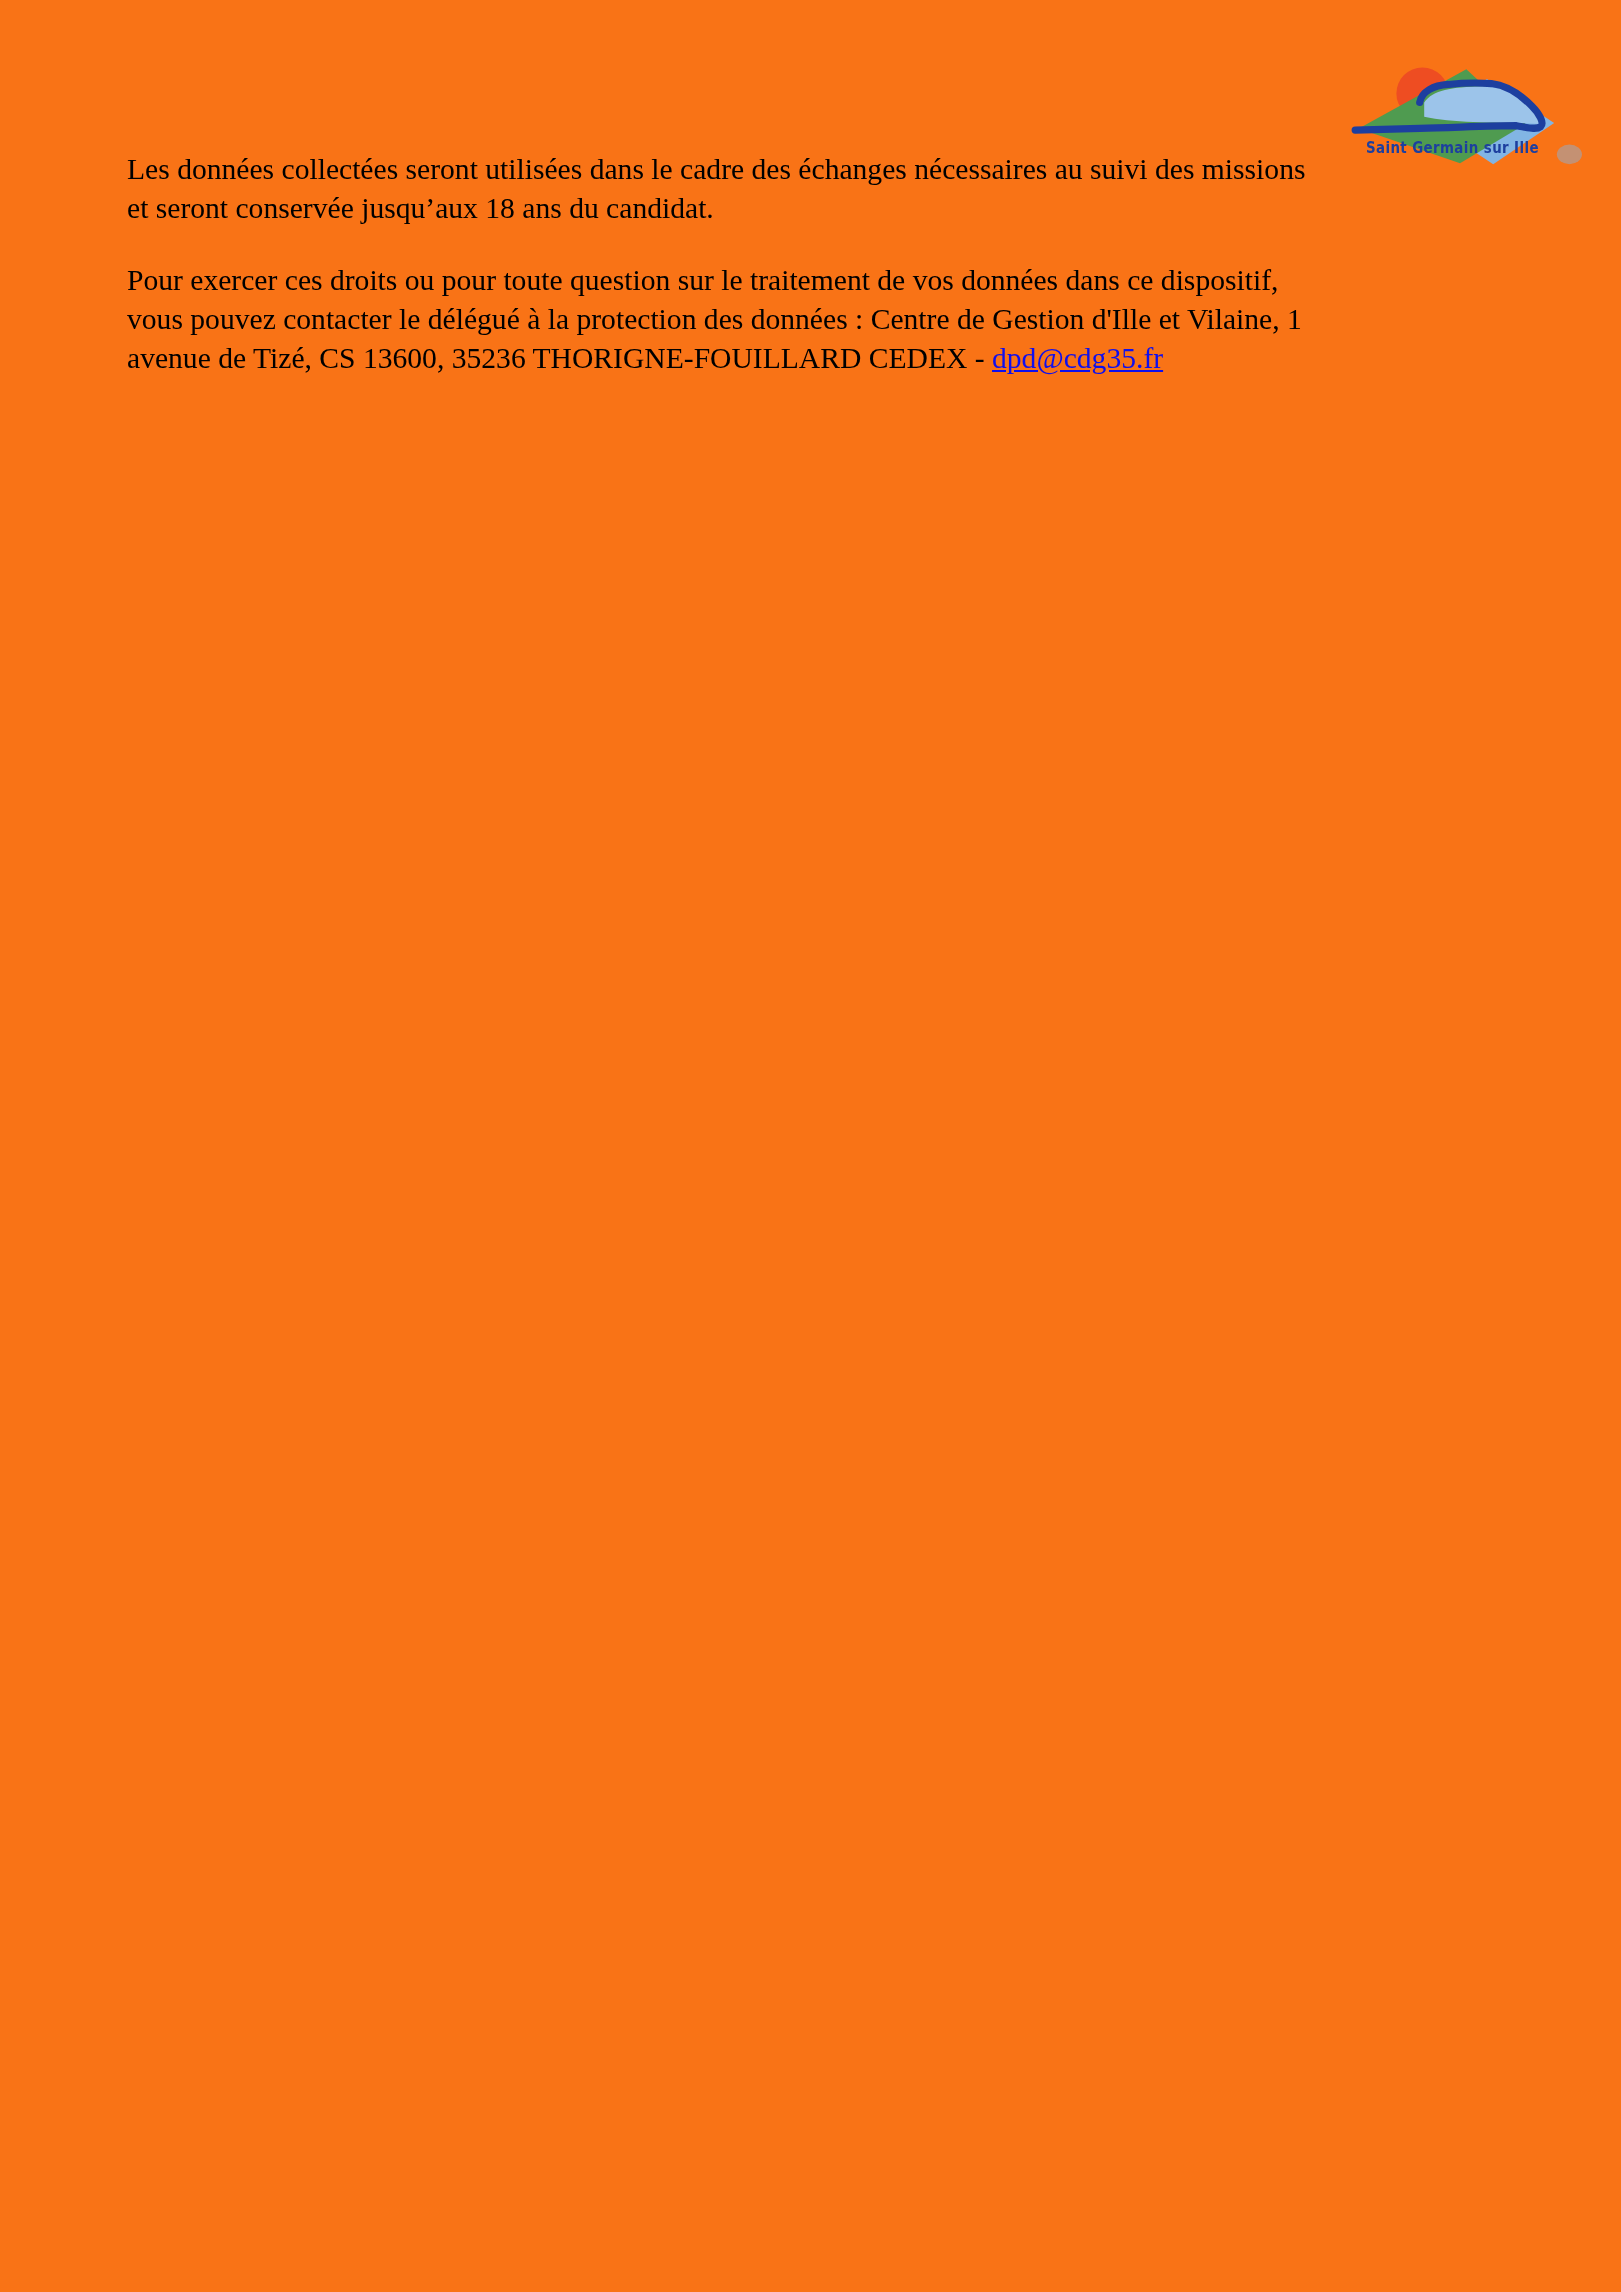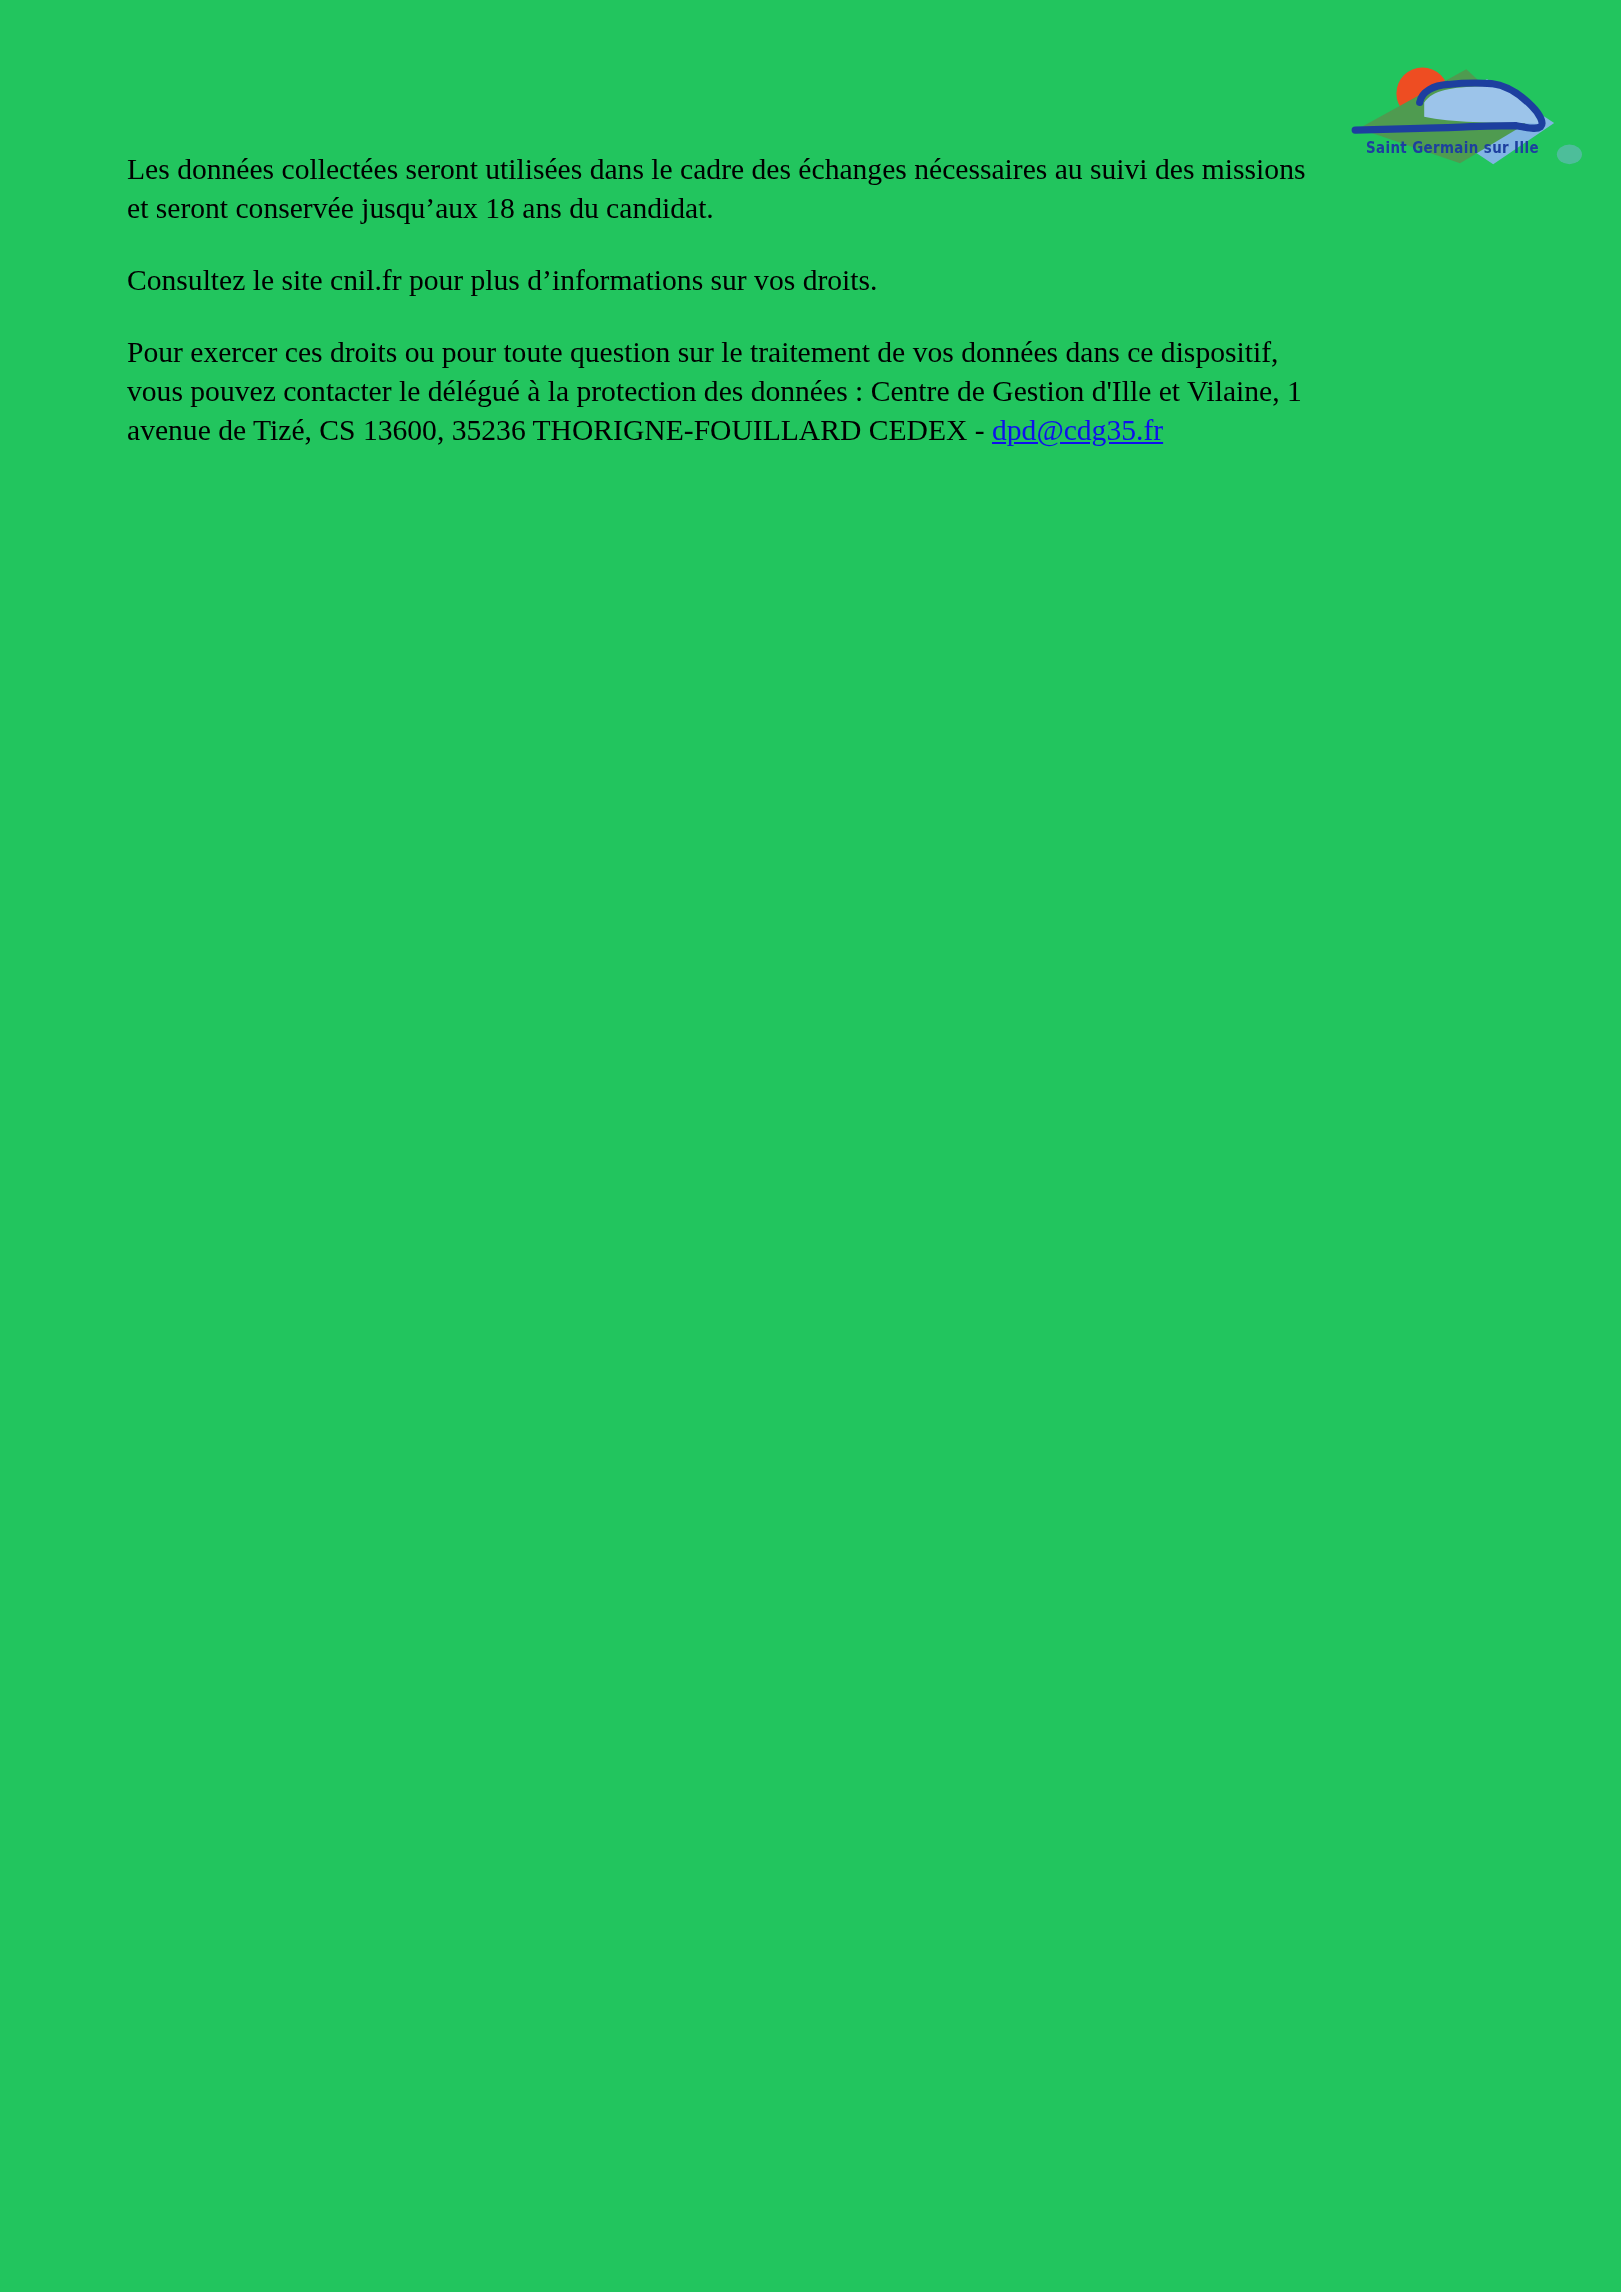--- a/index.html
+++ b/index.html
@@ -10,21 +10,21 @@
   body {
     width: 1621px;
     height: 2293px;
     position: relative;
     font-family: "Liberation Serif", "DejaVu Serif", serif;
     overflow: hidden;
   }
   .page {
     position: absolute;
     inset: 0;
-    background: #22c55e;
+    background: #f97316;
   }
   .logo {
     position: absolute;
     left: 1348px;
     top: 45px;
     width: 251px;
     height: 130px;
     z-index: 1;
   }
   .logo-text {
@@ -72,21 +72,20 @@
     <path d="M 80,64 C 82,52 95,45 112,44 C 130,42 145,42 160,43 C 178,45 192,55 205,68 C 214,77 219,87 215,91 C 210,95 200,92 188,90 C 160,90 120,92 80,93 L 8,95" fill="none" stroke-width="8" stroke-linecap="round" stroke-linejoin="round" stroke="#1d3f9f"></path>
 
     <text class="logo-text" x="20" y="121" textLength="193" lengthAdjust="spacingAndGlyphs" fill="#1d3f9f">Saint Germain sur Ille</text>
   </svg>
 
   <div class="content">
     <p>Les données collectées seront utilisées dans le cadre des échanges nécessaires au suivi des missions
 et seront conservée jusqu’aux 18 ans du candidat.</p>
 
 
-    <p>Consultez le site cnil.fr pour plus d’informations sur vos droits.</p>
 
     <p><span>Pour exercer ces droits ou pour toute question sur le traitement de vos données dans ce dispositif,
 vous pouvez contacter le délégué à la protection des données : Centre de Gestion d'Ille et Vilaine, 1
 avenue de Tizé, CS 13600, 35236 THORIGNE-FOUILLARD CEDEX - </span><a class="email-link" href="#">dpd@cdg35.fr</a></p>
 
   </div>
 
 </div>
 
 

